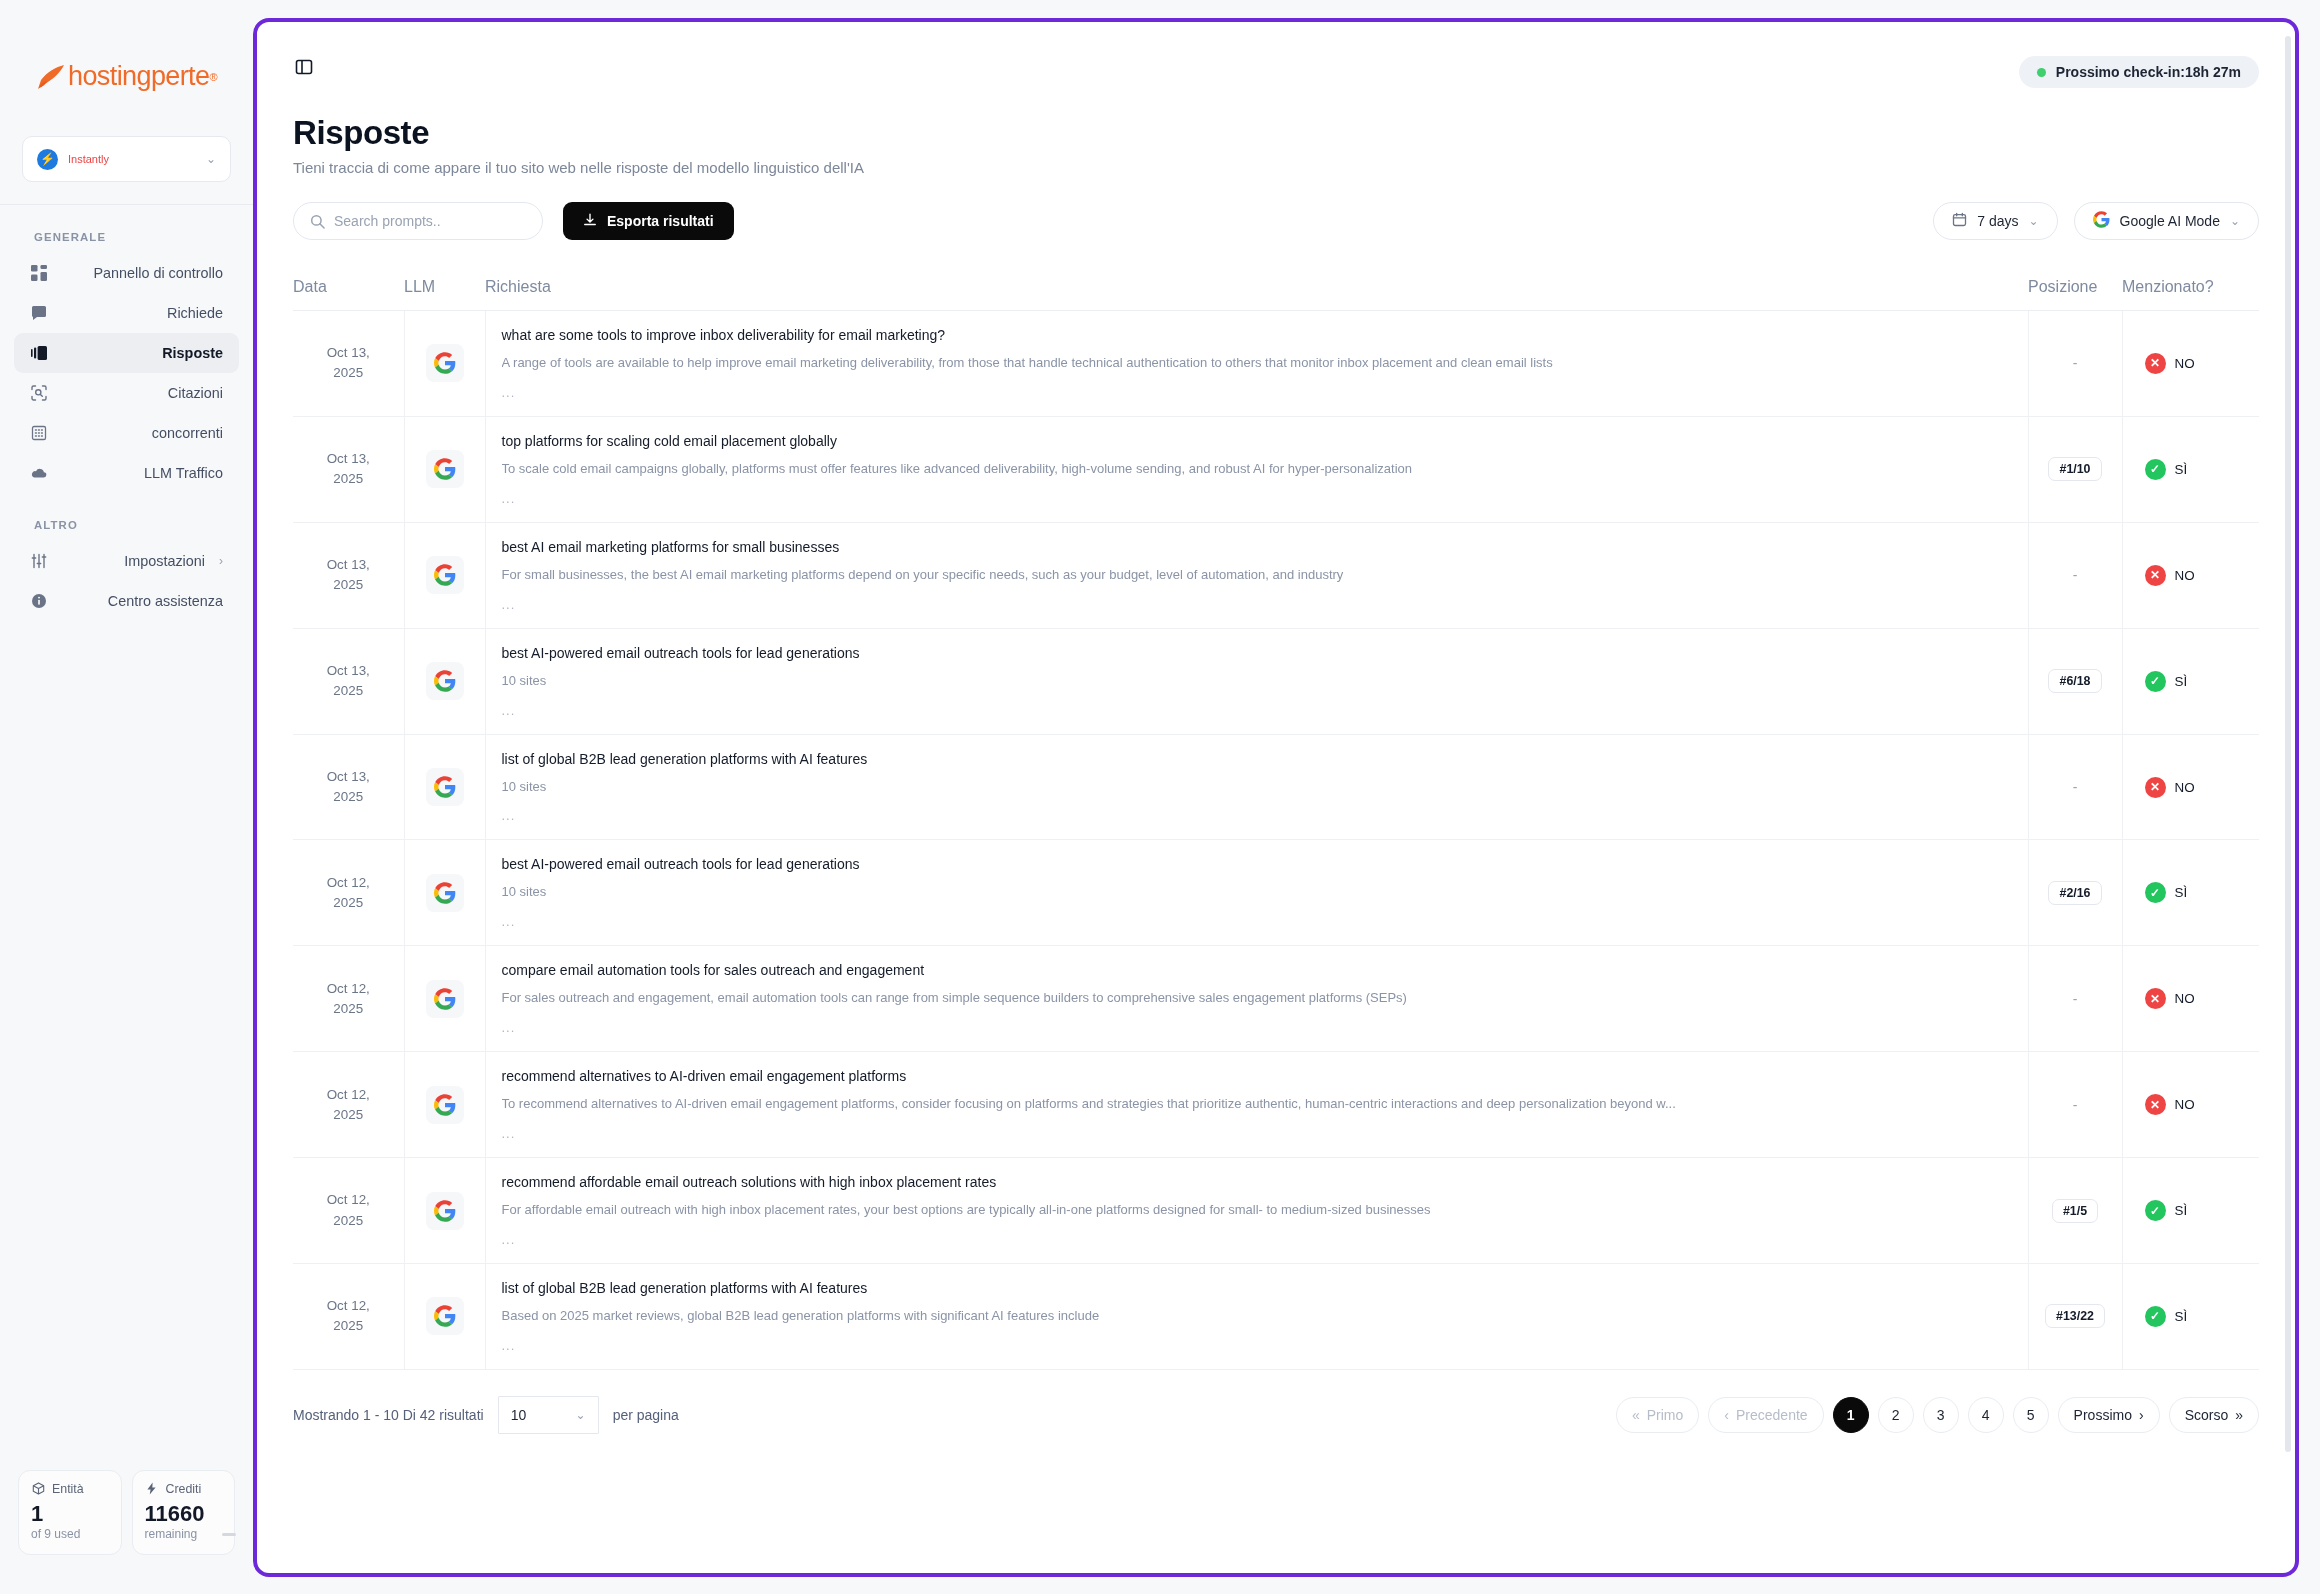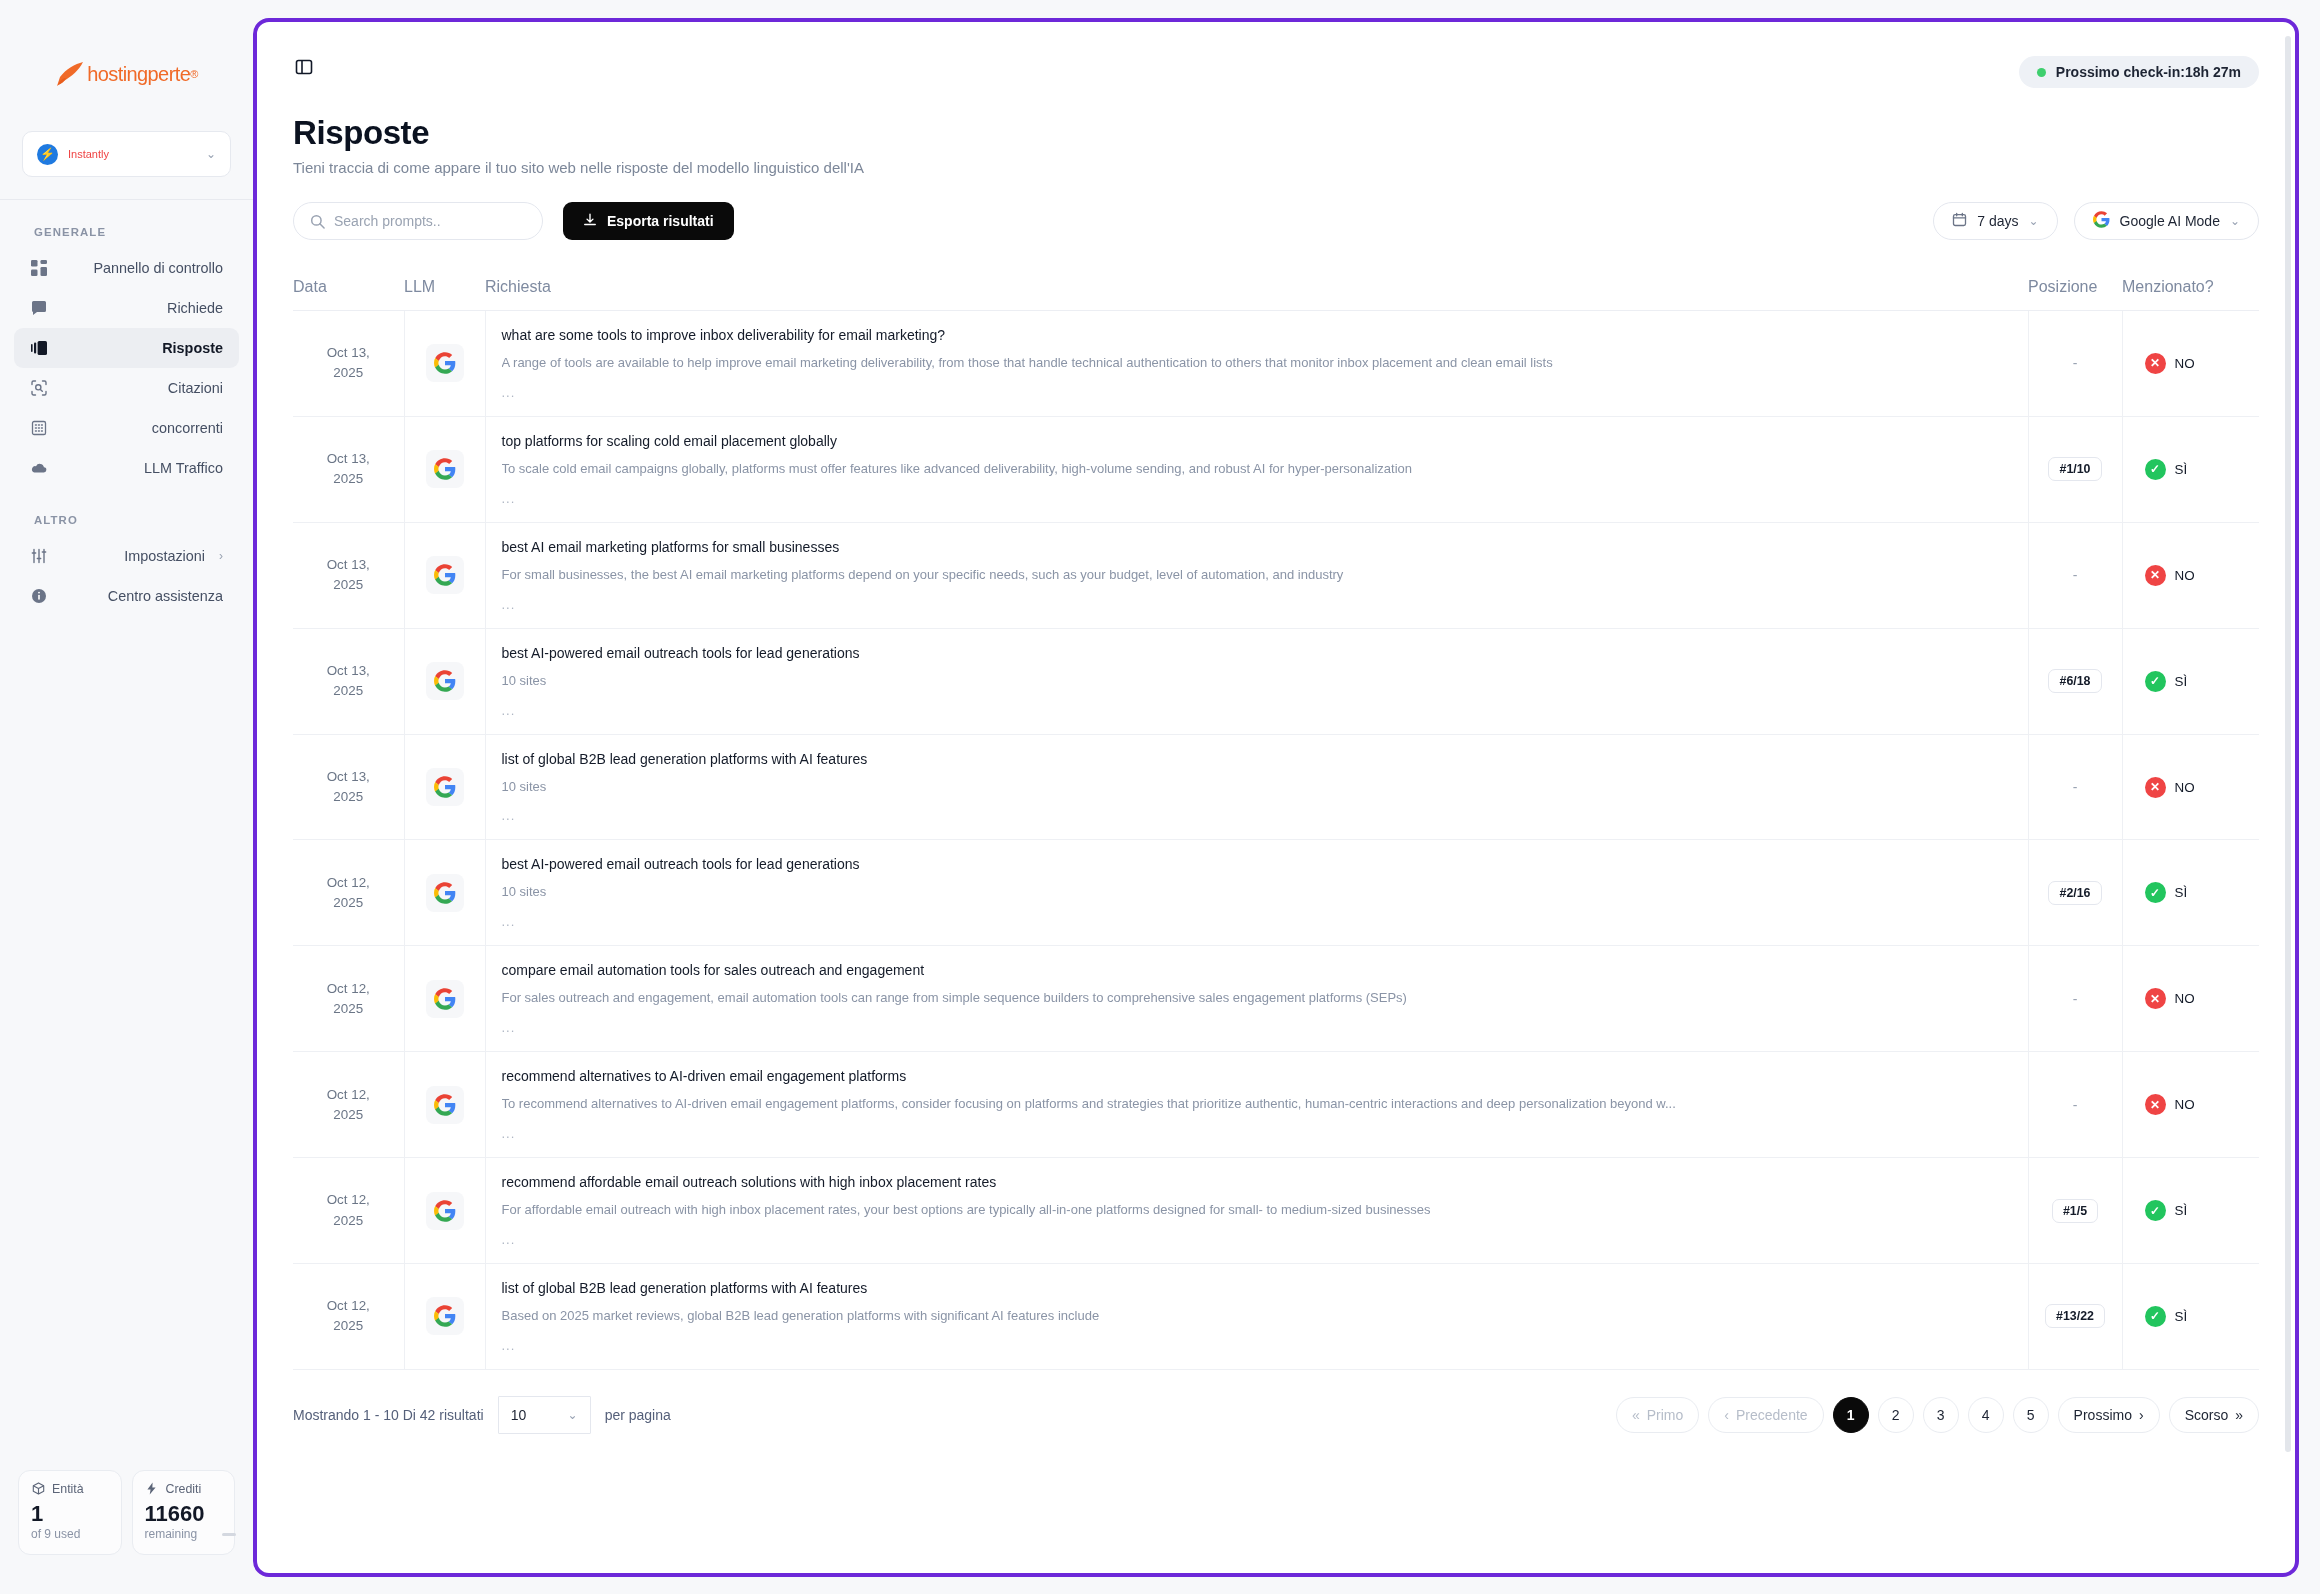--- a/index.html
+++ b/index.html
@@ -20,21 +20,21 @@
   }
   .logo-wrap {
     padding: 61px 0 0 0;
     display: flex; align-items: center; justify-content: center;
   }
   .logo-mark {
     width: 30px; height: 26px; margin-right: 2px;
     position: relative; flex: 0 0 30px;
   }
   .logo-text {
-    font-size: 20px; color: #f06a28; letter-spacing: -0.6px;
+    font-size: 27px; color: #f06a28; letter-spacing: -0.6px;
     font-weight: 400; position: relative;
   }
   .logo-reg { font-size: 11px; vertical-align: super; }
 
   .ws-select {
     margin: 44px 22px 0 22px;
     height: 46px; border: 1px solid #e6e9ef; border-radius: 10px;
     background: #fff; display: flex; align-items: center;
     padding: 0 14px; gap: 10px; cursor: pointer;
   }
@@ -193,21 +193,21 @@
   .men-txt { font-size: 13.4px; color: #141b29; font-weight: 400; }
 
   
   .pagination {
     display: flex; align-items: center; justify-content: space-between;
     padding: 26px 36px 0 36px;
   }
   .pg-left { display: flex; align-items: center; gap: 14px;
              font-size: 14px; color: #55607a; }
   .pg-select {
-    height: 38px; width: 93px; border: 1px solid #e4e7ee; border-radius: 1px;
+    height: 38px; width: 101px; border: 1px solid #e4e7ee; border-radius: 1px;
     background: #fff; display: flex; align-items: center;
     justify-content: space-between; padding: 0 12px; font-size: 14px;
     color: #1d2433; cursor: pointer;
   }
   .pg-right { display: flex; align-items: center; gap: 9px; }
   .pg-btn {
     height: 36px; min-width: 36px; border: 1px solid #e9ecf1; border-radius: 989px;
     background: #fff; display: flex; align-items: center; justify-content: center;
     gap: 7px; padding: 0 15px; font-size: 14px; color: #1d2433; cursor: pointer;
   }

